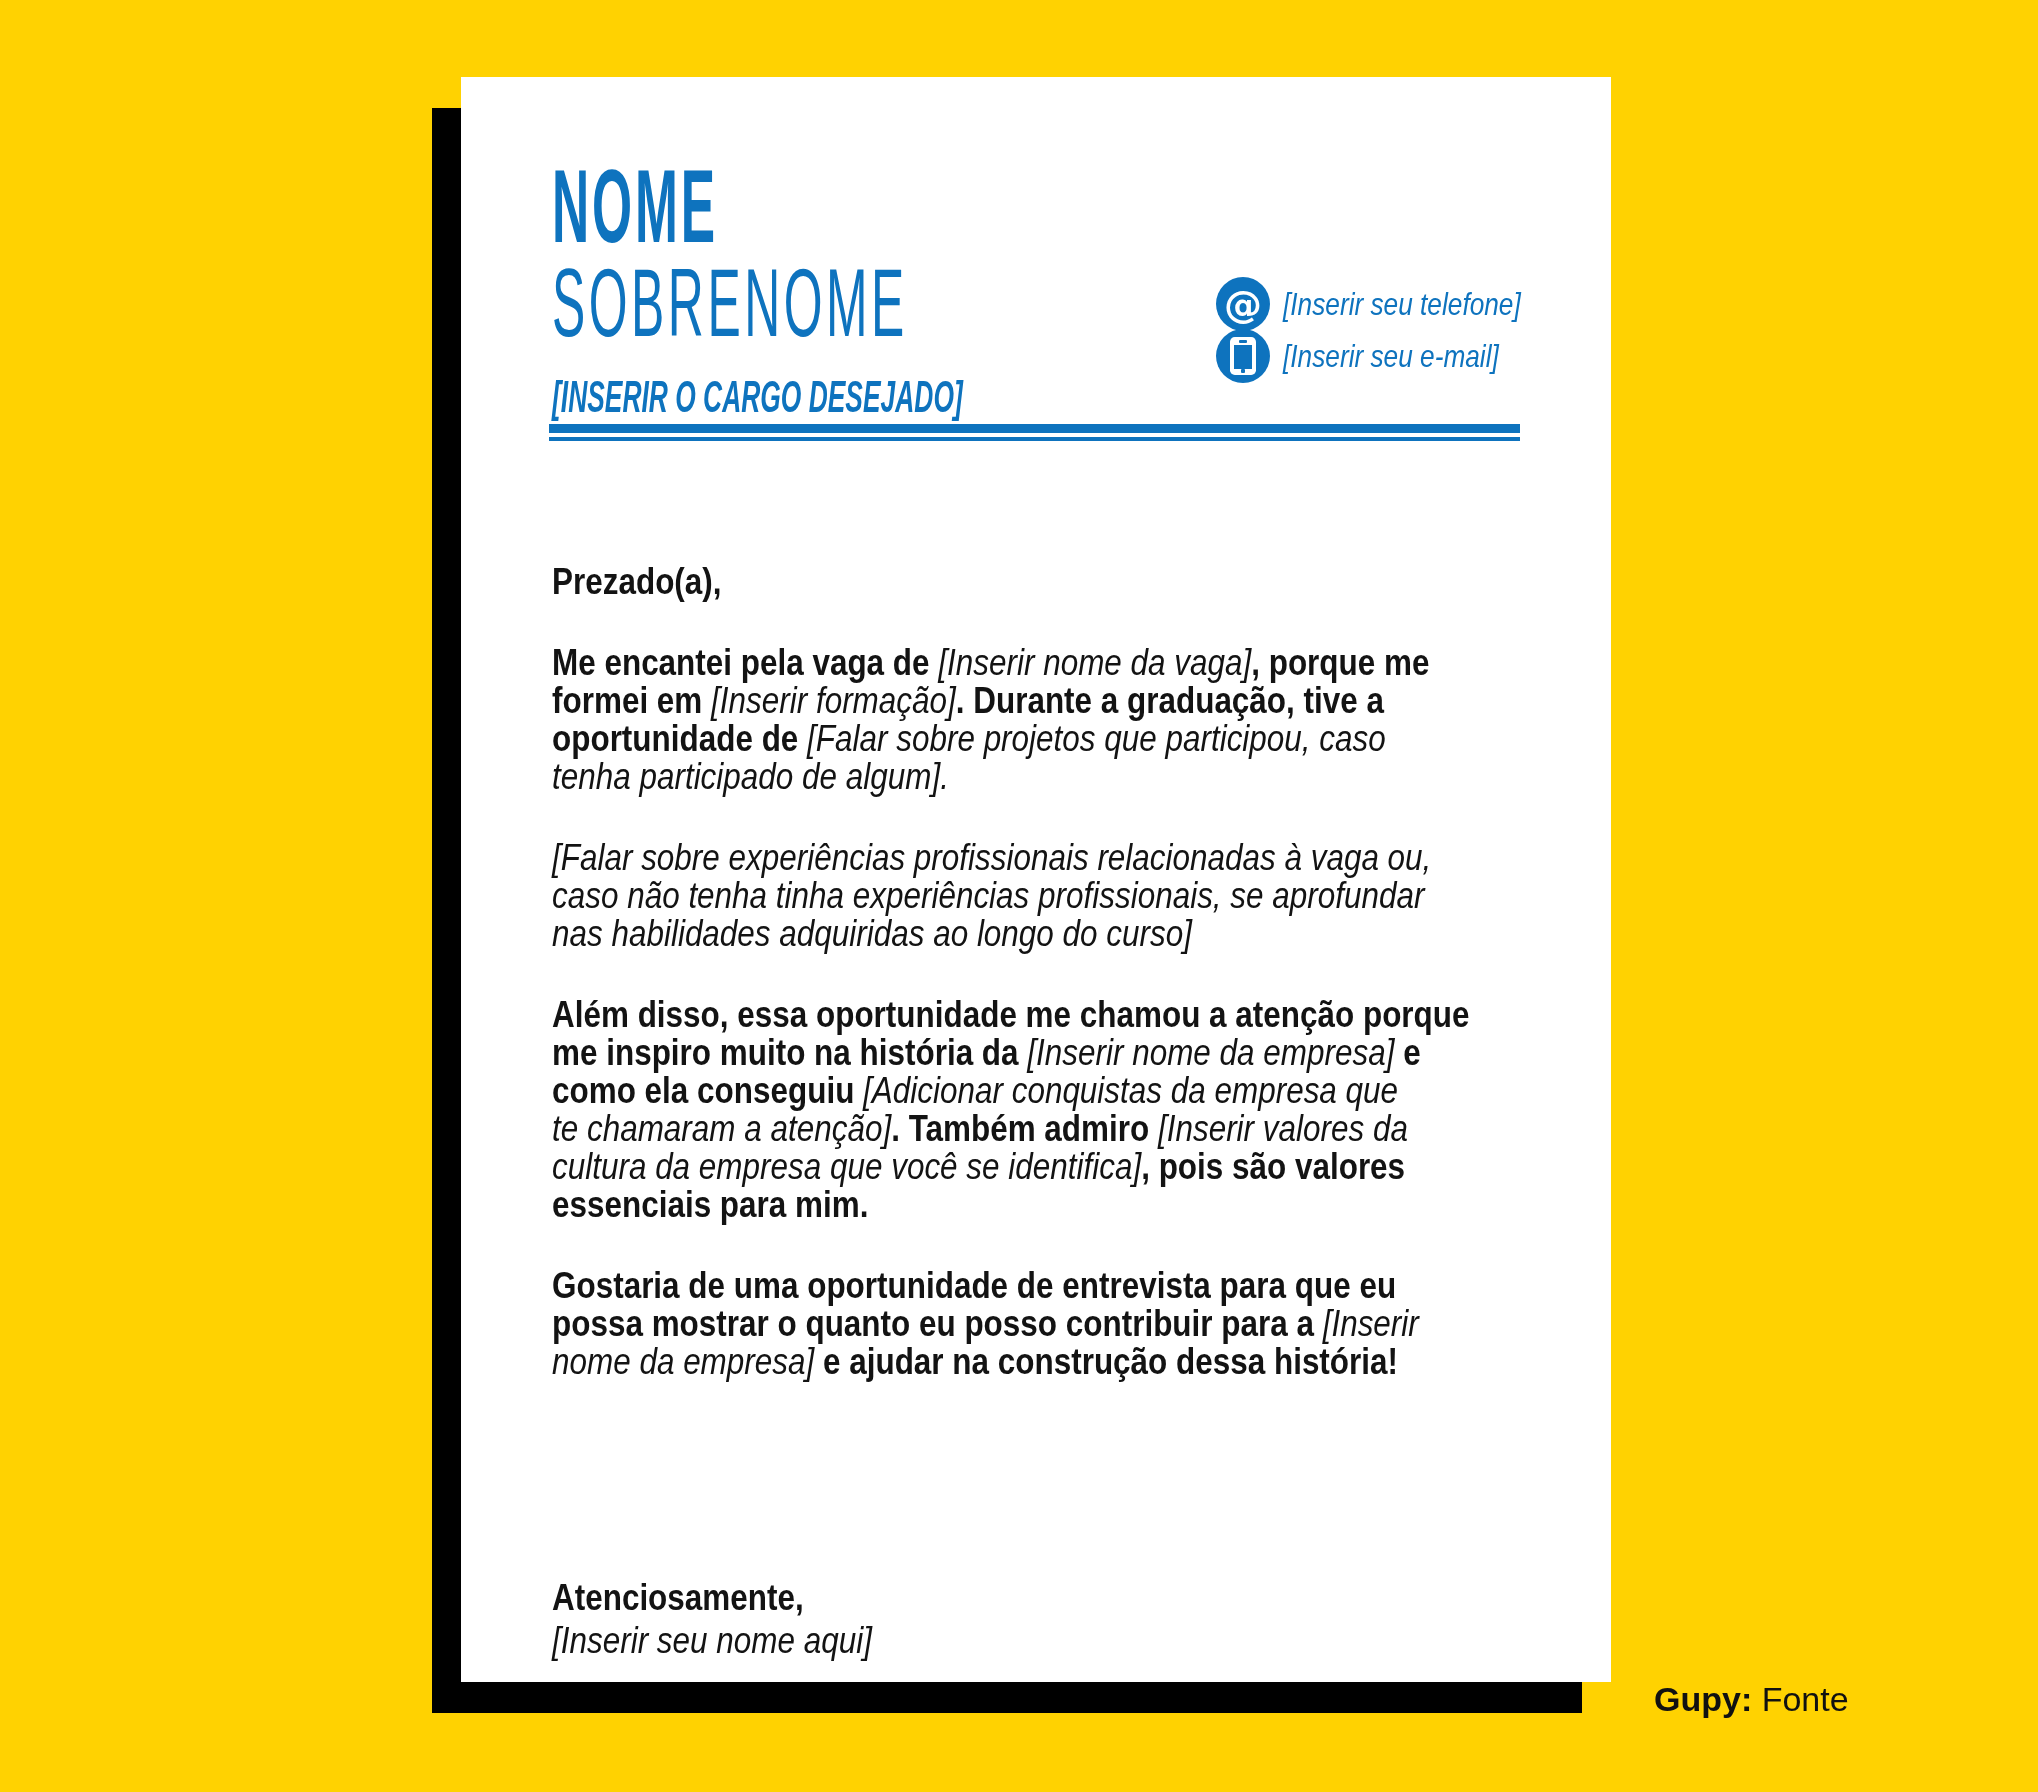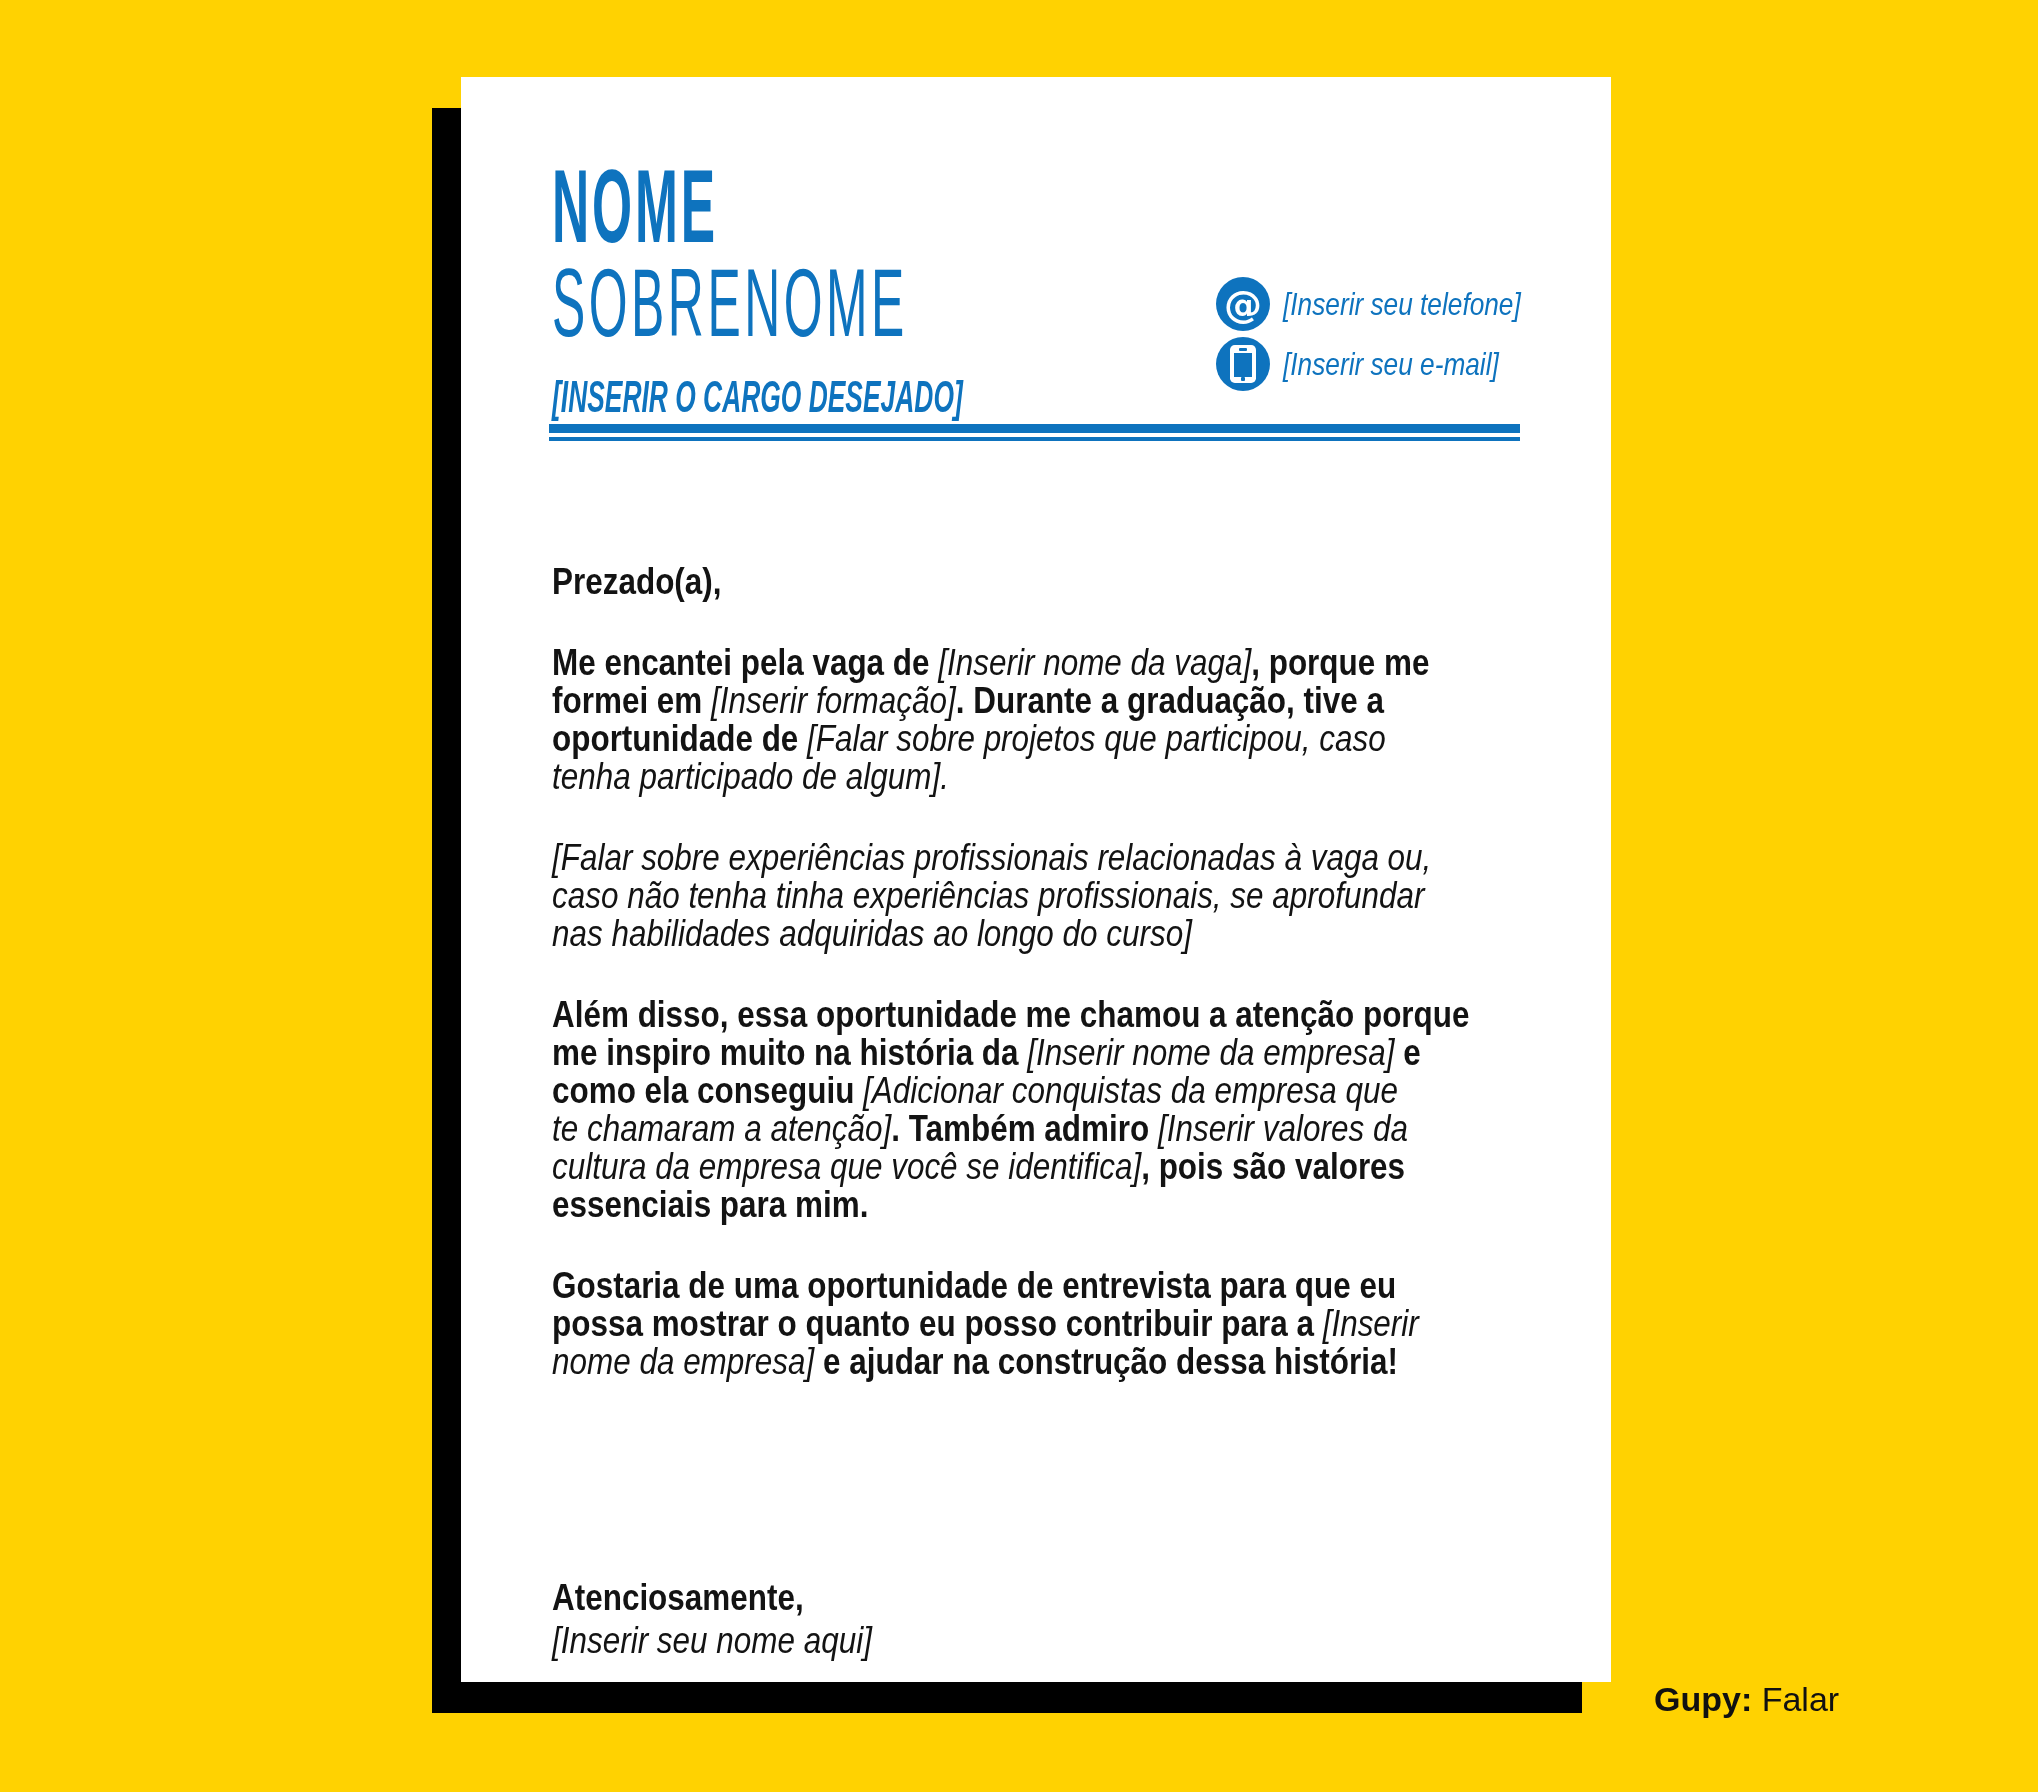--- a/index.html
+++ b/index.html
@@ -42,21 +42,21 @@
     color:var(--blue);
     transform:scaleX(0.60);transform-origin:0 0;
     white-space:nowrap;
   }
   .contact-row{
     position:absolute;left:755px;
     display:flex;align-items:center;
     height:54px;
   }
   .contact-row.row-1{top:200px;}
-  .contact-row.row-2{top:260px;}
+  .contact-row.row-2{top:252px;}
   .contact-icon{
     width:54px;height:54px;border-radius:50%;
     background:var(--blue);
     display:flex;align-items:center;justify-content:center;
     flex:0 0 54px;
   }
   .at-glyph{
     color:#fff;font-size:38px;font-weight:700;line-height:1;
     font-family:"DejaVu Sans",sans-serif;
   }
@@ -176,17 +176,17 @@
     </div>
 
     <div class="signature">
       <div class="closing">Atenciosamente,</div>
       <div class="sig-name">[Inserir seu nome aqui]</div>
     </div>
 
   </div>
 
   <div class="footer-credit">
-    <span class="b">Gupy:</span><span> Falar</span>
+    <span class="b">Gupy:</span><span> Fonte</span>
   </div>
 
 </div>
 
 
 </body></html>

